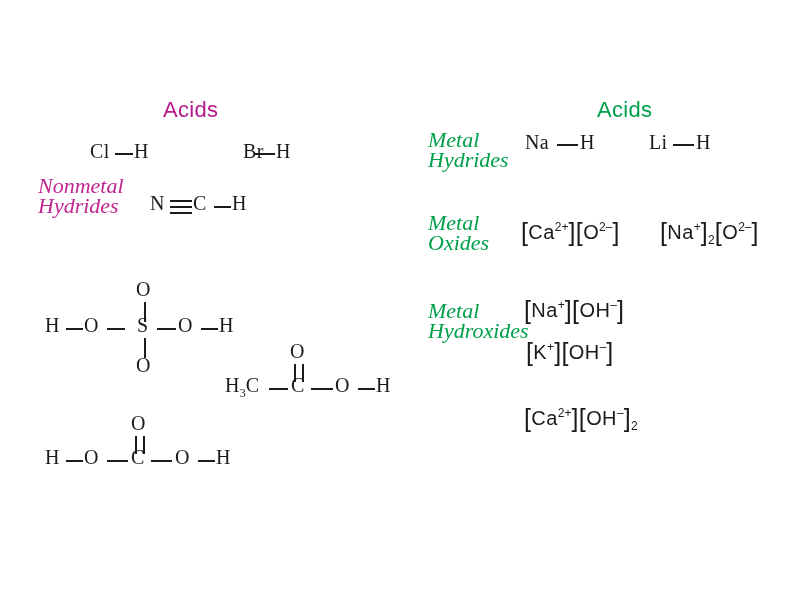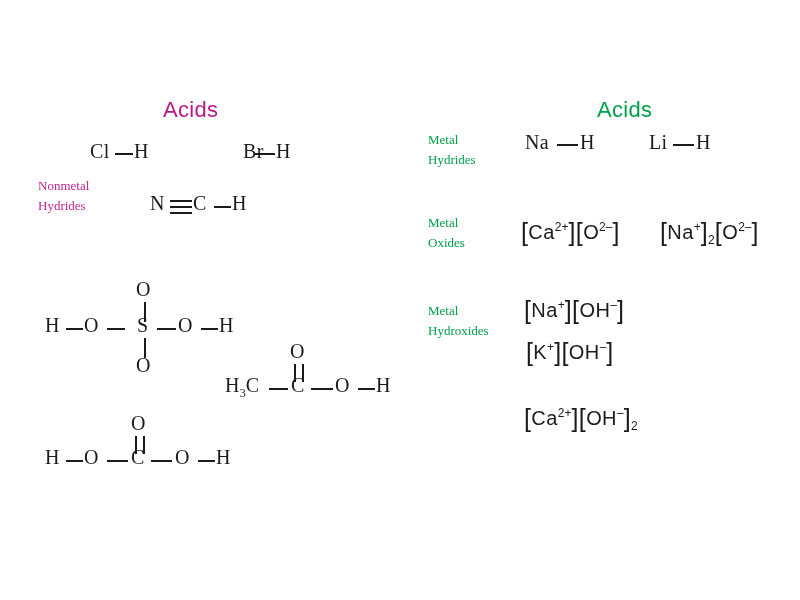--- a/index.html
+++ b/index.html
@@ -24,21 +24,22 @@
     font-weight: 400;
     letter-spacing: .3px;
     white-space: nowrap;
   }
   .title-acids { color: #b61a8a; }
   .title-bases { color: #00a04a; }
 
   
   .cat-label {
     font-family: "Liberation Serif", serif;
-    font-size: 13px;
+    font-style: italic;
+    font-size: 22px;
     line-height: 20px;
     white-space: nowrap;
   }
   .cat-magenta { color: #c2248f; }
   .cat-green   { color: #00a04a; }
 
   
   .chem {
     font-family: "Liberation Sans", sans-serif;
     font-size: 19px;

